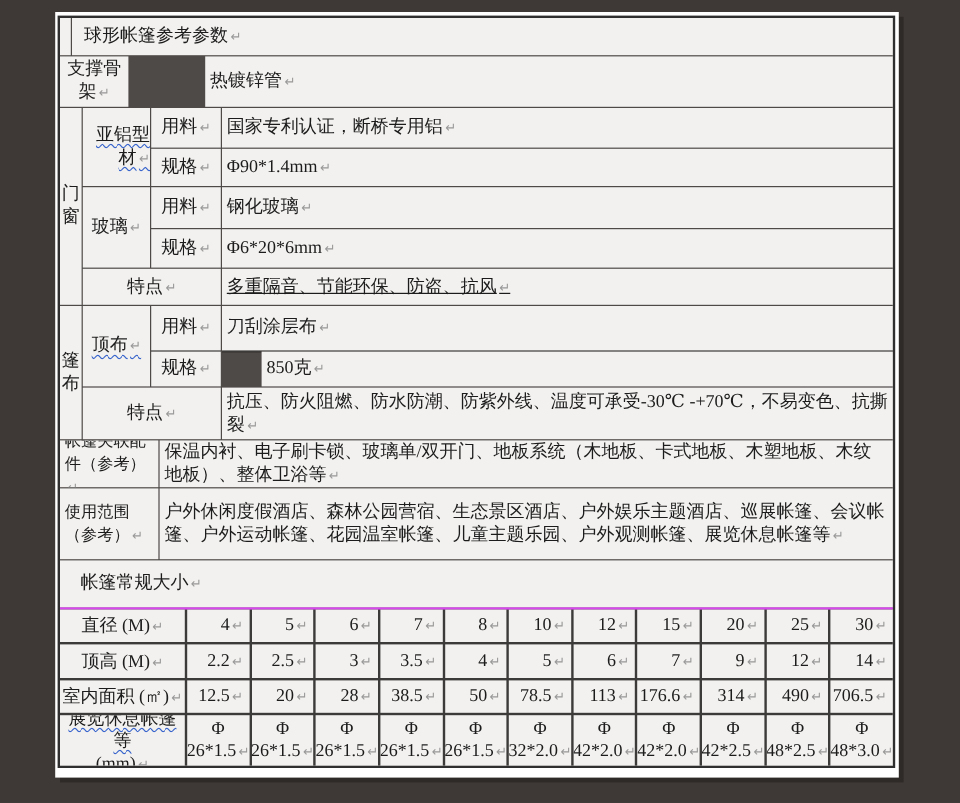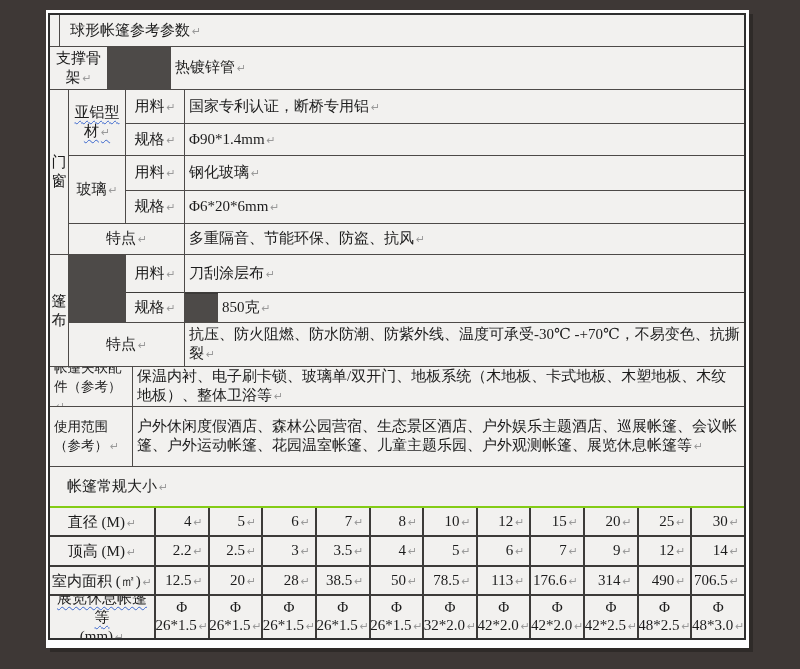--- a/index.html
+++ b/index.html
@@ -27,21 +27,21 @@
     gap:1px;
     background:#4d4a48;           
     font-size:15px;
   }
   .grid-bottom{
     display:grid;
     grid-template-columns:104px repeat(11,1fr);
     grid-template-rows:27px 28px 27px 42px;
     gap:2px;
     background:#3d3b39;
-    border-top:2px solid #84cc16;
+    border-top:2px solid #d946ef;
     font-size:15px;
   }
   .c{
     background:#f2f1ef;
     display:flex;align-items:center;
     line-height:19px;
     overflow:hidden;
   }
   .ctr{justify-content:center;text-align:center;}
   .left{padding:1px 4px;}
@@ -66,27 +66,27 @@
     margin-left:2px;
     flex:none;
   }
   .thick-bottom{box-shadow:0 2px 0 #3d3b39;}
   .sub{display:block;width:100%;}
   .labelcell{display:block;padding-top:2px;text-align:center;}
   
   .a-r1l{grid-area:1/1/2/2;}   .a-r1t{grid-area:1/2/2/9;}
   .a-r2a{grid-area:2/1/3/4;}   .a-r2b{grid-area:2/4/3/7;}  .a-r2c{grid-area:2/7/3/9;}
   .a-dw {grid-area:3/1/8/3;}
-  .a-alb{grid-area:3/3/5/5;}
+  .a-alb{grid-area:3/3/5/5;text-align:right;}
   .a-alk1{grid-area:3/5/4/8;}  .a-alv1{grid-area:3/8/4/9;}
   .a-alk2{grid-area:4/5/5/8;}  .a-alv2{grid-area:4/8/5/9;}
   .a-glb{grid-area:5/3/7/5;}
   .a-glk1{grid-area:5/5/6/8;}  .a-glv1{grid-area:5/8/6/9;}
   .a-glk2{grid-area:6/5/7/8;}  .a-glv2{grid-area:6/8/7/9;}
-  .a-dwfk{grid-area:7/3/8/8;}  .a-dwfv{grid-area:7/8/8/9;}
+  .a-dwfk{grid-area:7/3/8/8;}  .a-dwfv{grid-area:7/8/8/9;text-decoration:underline;}
   .a-cp {grid-area:8/1/11/3;}
   .a-tpb{grid-area:8/3/10/5;}
   .a-tpk1{grid-area:8/5/9/8;}  .a-tpv1{grid-area:8/8/9/9;}
   .a-tpk2{grid-area:9/5/10/8;} .a-tpv2{grid-area:9/8/10/9;margin-left:33px;}
   .a-cpfk{grid-area:10/3/11/8;}.a-cpfv{grid-area:10/8/11/9;}
   .a-ack{grid-area:11/1/12/6;} .a-acv{grid-area:11/6/12/9;}
   .a-usk{grid-area:12/1/13/6;} .a-usv{grid-area:12/6/13/9;}
   .a-szt{grid-area:13/1/14/9;}
 </style>
 </head>
@@ -146,20 +146,23 @@
       <div class="c ctr a-dwfk">
         <span class="withpm">特点<span class="pm">↵</span></span>
       </div>
       <div class="c left a-dwfv">
         <span class="withpm">多重隔音、节能环保、防盗、抗风<span class="pm">↵</span></span>
       </div>
 
       <div class="c ctr a-cp">
         <span class="vert">篷布</span>
       </div>
+      <div class="c ctr a-tpb">
+        <span class="wavy withpm">顶布<span class="pm">↵</span></span>
+      </div>
       <div class="c ctr a-tpk1 thick-bottom">
         <span class="withpm">用料<span class="pm">↵</span></span>
       </div>
       <div class="c left a-tpv1 thick-bottom">
         <span class="withpm">刀刮涂层布<span class="pm">↵</span></span>
       </div>
       <div class="c ctr a-tpk2">
         <span class="withpm">规格<span class="pm">↵</span></span>
       </div>
       <div class="c left a-tpv2">

